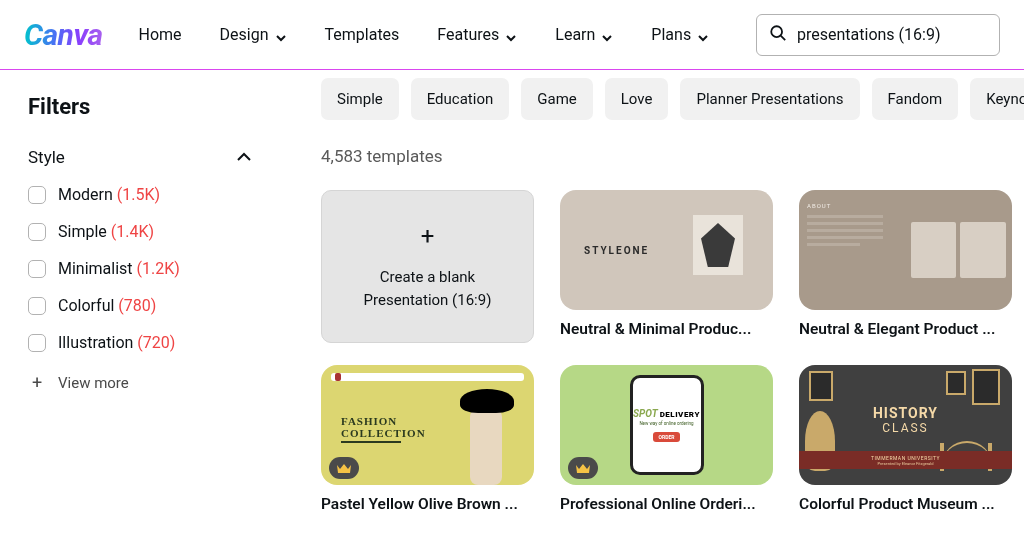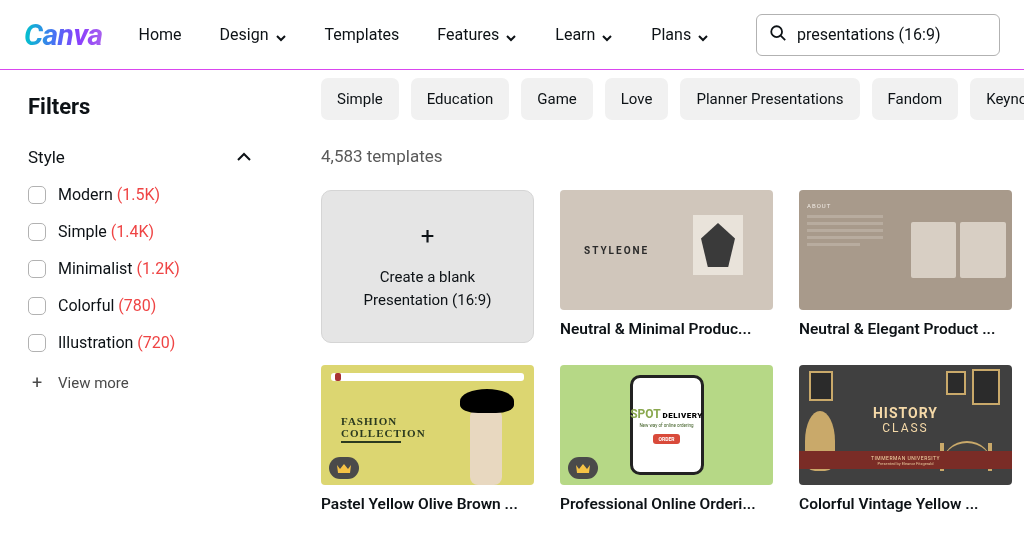--- a/index.html
+++ b/index.html
@@ -37,21 +37,21 @@
     .plus { font-size: 18px; color: #4a4a4a; width: 18px; text-align: center; }
     .view-more-text { font-size: 15px; color: #4a4a4a; }
 
     .main { flex: 1; padding: 8px 0 0 38px; overflow: hidden; }
     .chips { display: flex; gap: 12px; margin-bottom: 26px; margin-top: 0; }
     .chip { background: #f1f1f1; border-radius: 7px; padding: 12px 16px; font-size: 15px; color: #0d1216; cursor: pointer; white-space: nowrap; }
     .count { font-size: 17px; color: #5a5a5a; margin-bottom: 24px; }
 
     .grid { display: grid; grid-template-columns: repeat(3, 213px); column-gap: 26px; row-gap: 22px; }
     .card { display: flex; flex-direction: column; gap: 10px; cursor: pointer; }
-    .thumb { width: 213px; height: 120px; border-radius: 4px; position: relative; overflow: hidden; }
+    .thumb { width: 213px; height: 120px; border-radius: 16px; position: relative; overflow: hidden; }
     .card-title { font-size: 15.5px; font-weight: 600; color: #0d1216; white-space: nowrap; overflow: hidden; text-overflow: ellipsis; max-width: 213px; }
 
     
     .blank-thumb { height: 153px; border: 1px solid #d5d5d5; background: #e5e5e5; display: flex; flex-direction: column; align-items: center; justify-content: center; gap: 16px; border-radius: 10px; }
     .blank-plus { font-size: 24px; color: #0d1216; }
     .blank-text { font-size: 15px; color: #0d1216; text-align: center; line-height: 1.5; }
 
     
     .t-neutral1 { background: #d0c6bb; position: relative; }
     .t-styleone-text { position: absolute; left: 24px; top: 55px; font-size: 10px; font-weight: 700; letter-spacing: 2px; color: #2b2b2b; }
@@ -71,21 +71,21 @@
     .t-f-title { position: absolute; left: 20px; top: 50px; }
     .t-f-title-main { font-family: Georgia, serif; font-size: 11px; font-weight: 700; color: #2b3a1f; letter-spacing: 1px; }
     .t-f-title-sub { font-family: Georgia, serif; font-size: 11px; font-weight: 700; color: #2b3a1f; letter-spacing: 1px; }
     .t-f-underline { height: 2px; width: 60px; background: #2b3a1f; margin-top: 2px; }
     .t-f-person { position: absolute; right: 12px; top: 24px; width: 70px; height: 96px; }
     .t-f-hat { position: absolute; top: 0; left: 8px; width: 54px; height: 24px; background: #000; border-radius: 60% 60% 40% 40%; }
     .t-f-body { position: absolute; top: 20px; left: 18px; width: 32px; height: 76px; background: #e8d8c0; border-radius: 8px; }
 
     .t-delivery { background: #b6d886; display: flex; align-items: center; justify-content: center; }
     .t-d-phone { width: 74px; height: 100px; background: #fff; border: 3px solid #222; border-radius: 10px; position: relative; display: flex; flex-direction: column; align-items: center; justify-content: center; }
-    .t-d-spot { font-size: 12px; font-weight: 700; color: #8aa84f; }
+    .t-d-spot { font-size: 10px; font-weight: 700; color: #8aa84f; font-style: italic; }
     .t-d-deliv { font-size: 8px; font-weight: 900; color: #000; letter-spacing: 0.5px; }
     .t-d-sub { font-size: 4.5px; color: #3a5a1f; margin-top: 2px; }
     .t-d-btn { margin-top: 6px; background: #d94a3a; color: #fff; font-size: 5px; font-weight: 700; padding: 2px 6px; border-radius: 3px; }
 
     .t-history { background: #404040; position: relative; }
     .t-h-title { position: absolute; left: 50%; top: 40px; transform: translateX(-50%); text-align: center; color: #f5d9a8; font-family: Georgia, serif; }
     .t-h-main { font-size: 14px; font-weight: 700; letter-spacing: 1px; }
     .t-h-sub { font-size: 12px; letter-spacing: 2px; }
     .t-h-band { position: absolute; bottom: 16px; left: 0; right: 0; height: 18px; background: #7a2c26; display: flex; flex-direction: column; align-items: center; justify-content: center; }
     .t-h-uni { font-size: 5px; color: #f5d9a8; letter-spacing: 0.5px; }
@@ -298,18 +298,18 @@
             <div class="t-h-sub">CLASS</div>
           </div>
           <div class="t-h-post p1"></div>
           <div class="t-h-post p2"></div>
           <div class="t-h-rope"></div>
           <div class="t-h-band">
             <div class="t-h-uni">TIMMERMAN UNIVERSITY</div>
             <div class="t-h-pres">Presented by Eleanor Fitzgerald</div>
           </div>
         </div>
-        <div class="card-title">Colorful Vintage Yellow ...</div>
+        <div class="card-title">Colorful Product Museum ...</div>
       </div>
 
     </div>
   </div>
 </div>
 
 </body></html>

